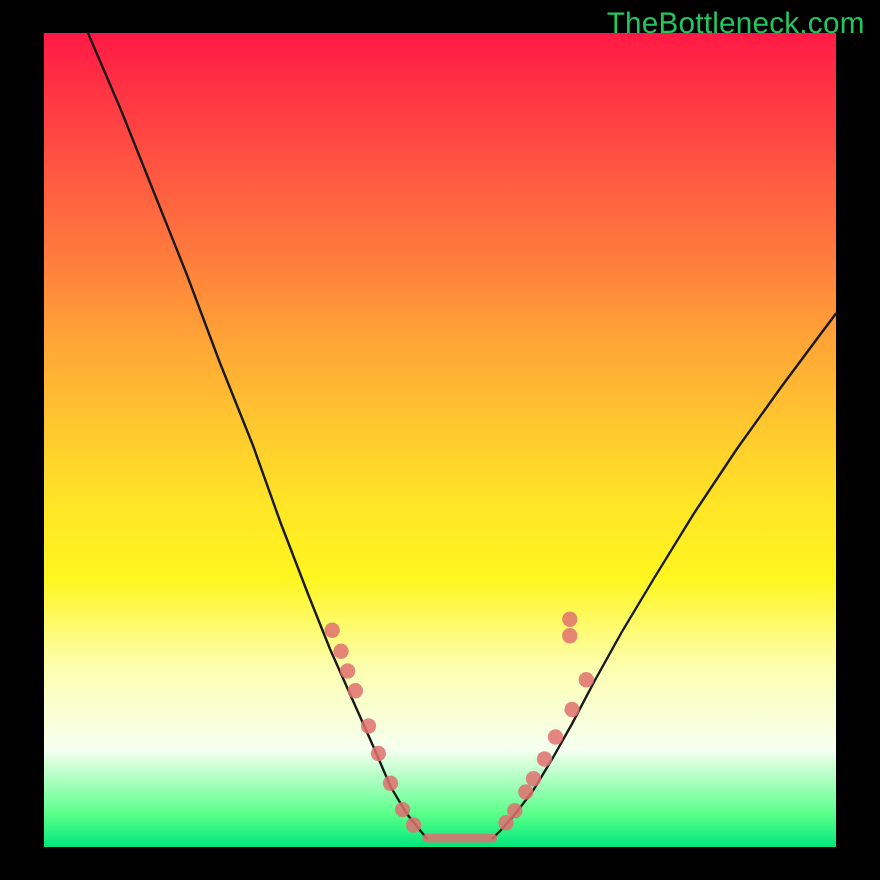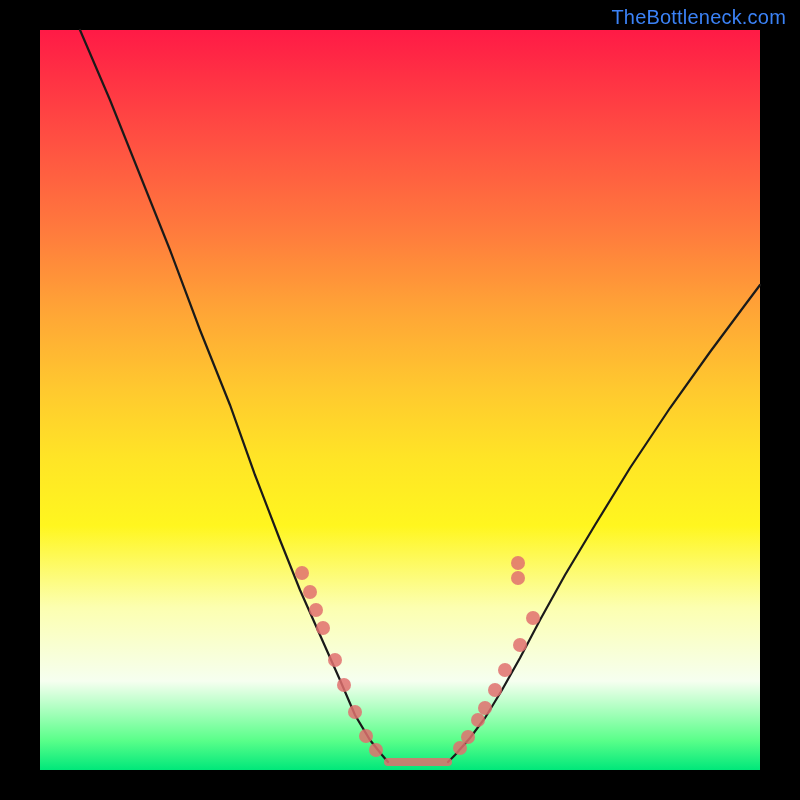--- a/index.html
+++ b/index.html
@@ -14,22 +14,22 @@
   .frame {
     position: relative;
     width: 800px;
     height: 800px;
     background: #000;
   }
   .watermark {
     position: absolute;
     top: 6px;
     right: 14px;
-    color: #3b82f6;
-    font-size: 20px;
+    color: #22c55e;
+    font-size: 27px;
     font-weight: 500;
     letter-spacing: 0.2px;
     z-index: 50;
   }
   .plot {
     position: absolute;
     left: 40px;
     top: 30px;
     width: 720px;
     height: 740px;

